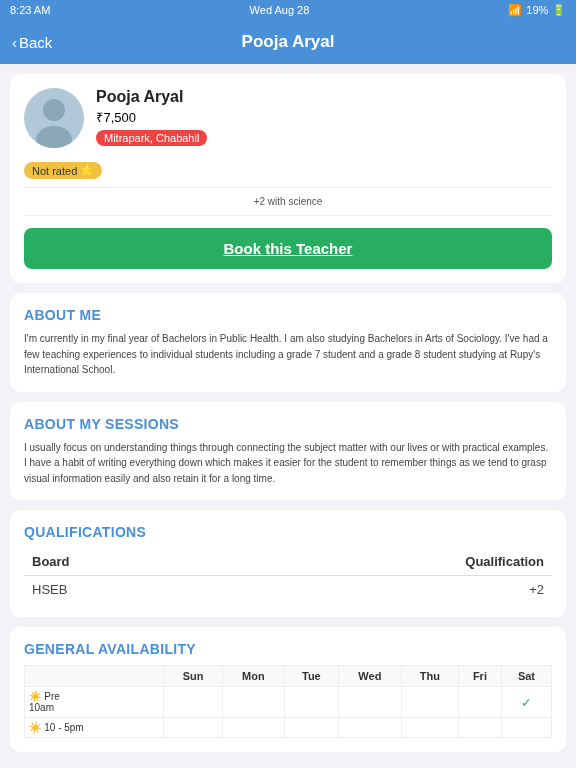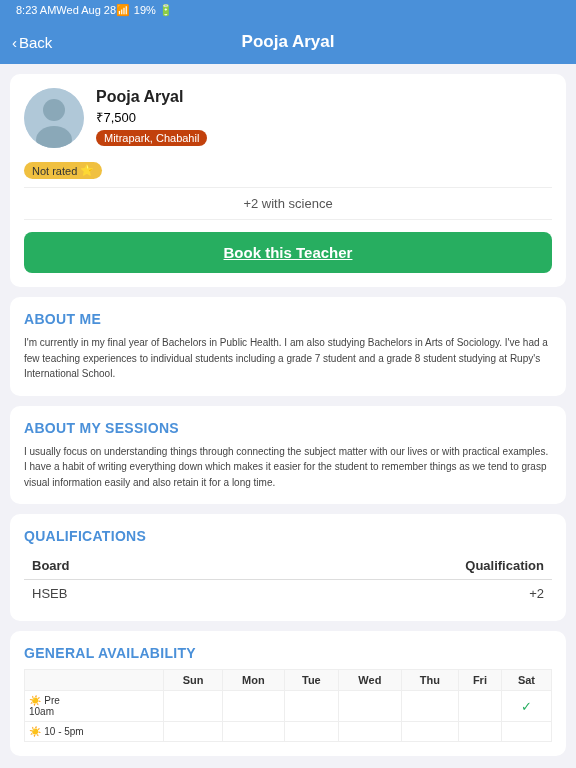--- a/index.html
+++ b/index.html
@@ -9,23 +9,23 @@
       width: 576px;
       min-height: 768px;
       font-size: 13px;
       color: #333;
     }
     
     .status-bar {
       background: #4a90d9;
       color: white;
       display: flex;
-      justify-content: flex-start;
-      align-items: center;
-      padding: 4px 16px;
+      justify-content: space-between;
+      align-items: center;
+      padding: 4px 10px;
       font-size: 11px;
       height: 20px;
     }
     .status-bar-right {
       display: flex;
       align-items: center;
       gap: 4px;
     }
     
     .header {
@@ -94,41 +94,41 @@
       color: #222;
       margin-bottom: 2px;
     }
     .profile-price {
       font-size: 13px;
       color: #000000;
       margin-bottom: 4px;
     }
     .profile-location-badge {
       display: inline-block;
-      background: #c2410c;
+      background: #ef4444;
       color: white;
       font-size: 11px;
       padding: 2px 8px;
       border-radius: 10px;
     }
     .not-rated {
       display: inline-flex;
       align-items: center;
       background: #f0c040;
       color: #333;
       font-size: 11px;
       padding: 2px 8px;
       border-radius: 10px;
       margin-top: 6px;
       gap: 3px;
     }
     .science-tag {
       text-align: center;
       color: #555;
-      font-size: 13px;
+      font-size: 10px;
       padding: 8px 0;
       border-top: 1px solid #eee;
       border-bottom: 1px solid #eee;
       margin: 8px 0;
     }
     .book-btn {
       background: #27ae60;
       color: white;
       border: none;
       border-radius: 8px;

